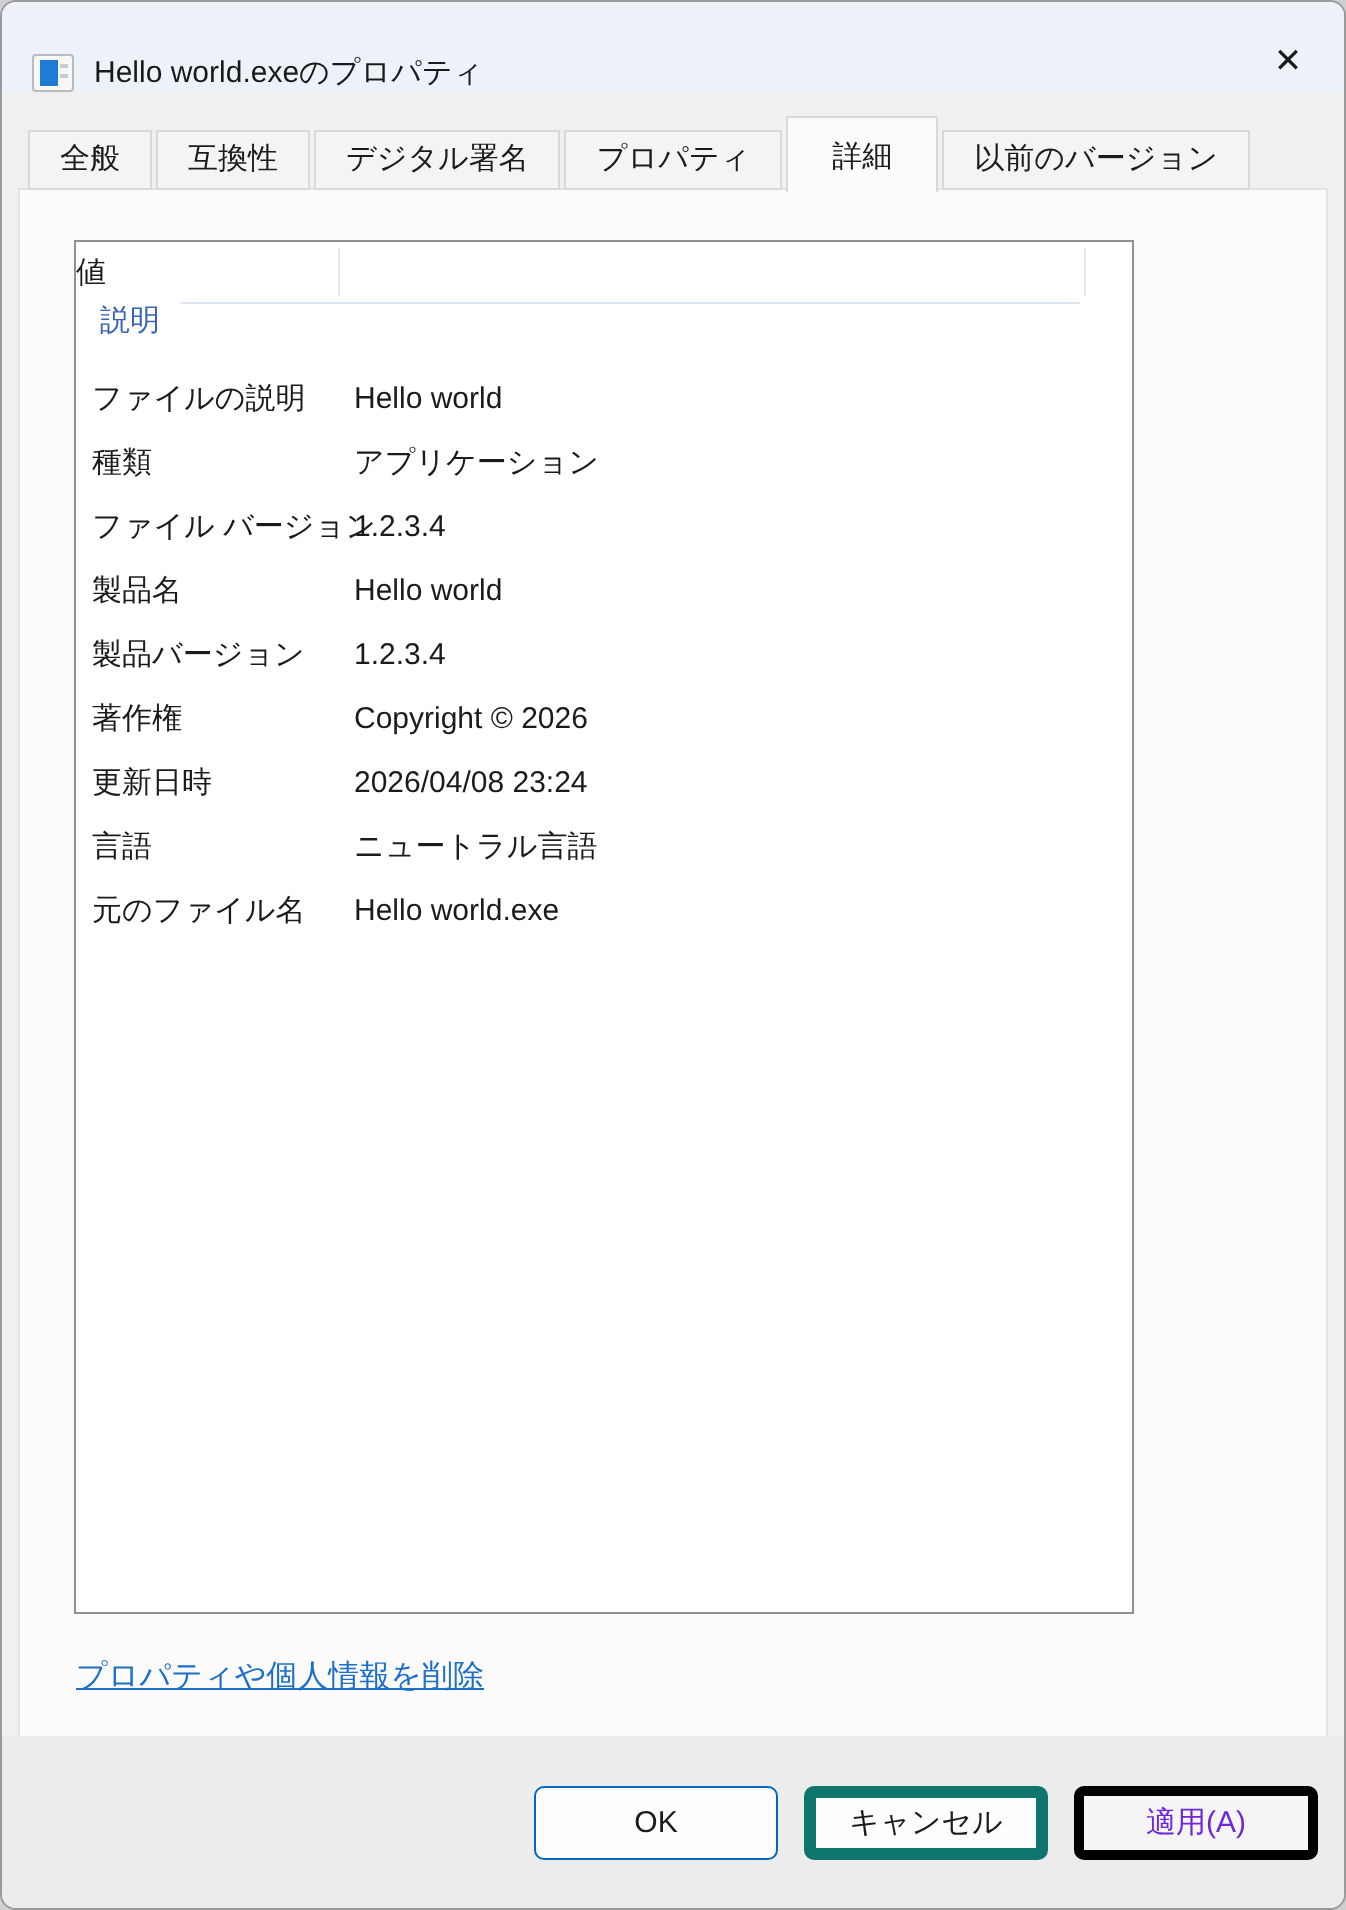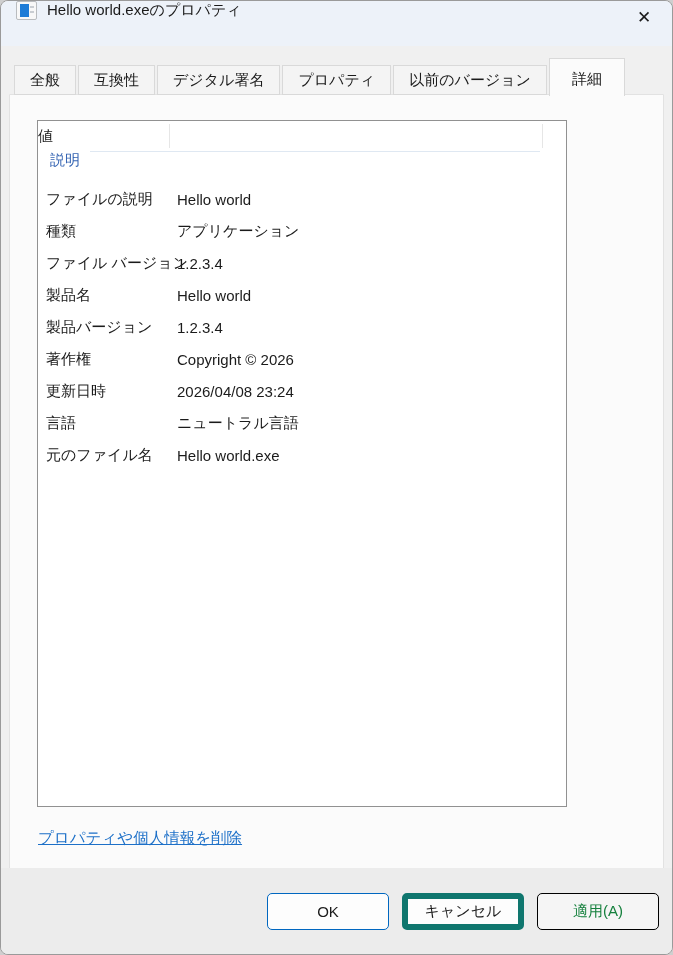--- a/index.html
+++ b/index.html
@@ -20,21 +20,21 @@
     background:#f0f0f0;
     border:1px solid #9a9a9a;
     border-radius:8px;
     overflow:hidden;
     color:#1b1b1b;
   }
   
   .titlebar{
     height:45px;
     background:#edf2f9;
-    display:flex;align-items:flex-start;
+    display:flex;align-items:flex-end;
     padding:0 8px 0 15px;
   }
   .app-icon{
     width:21px;height:19px;
     border:1px solid #b9bcbf;
     background:#f8f8f8;
     border-radius:2px;
     position:relative;
     margin-right:10px;
     flex:0 0 auto;
@@ -142,21 +142,21 @@
     border-radius:5px;
     background:#fdfdfd;
     border:6px solid #0f766e;
     font-size:15px;
     font-family:inherit;
     color:#1b1b1b;
     cursor:pointer;
   }
   .btn.default{border:1px solid var(--accent-border);}
   .btn:disabled{
-    background:#f5f5f5;border:1px solid #000000;color:#15803d;cursor:default;
+    background:#f5f5f5;border:5px solid #000000;color:#6d28d9;cursor:default;
   }
 </style>
 </head>
 <body>
 
 <div class="window">
 
   <div class="titlebar">
     <div class="app-icon">
       <div class="blue"></div>
@@ -167,22 +167,22 @@
     <div class="close-btn">
       <span class="close-glyph">✕</span>
     </div>
   </div>
 
   <div class="tabstrip">
     <div class="tab">全般</div>
     <div class="tab">互換性</div>
     <div class="tab">デジタル署名</div>
     <div class="tab">プロパティ</div>
+    <div class="tab active">詳細</div>
     <div class="tab">以前のバージョン</div>
-    <div class="tab active">詳細</div>
   </div>
 
   <div class="page">
 
     <div class="listview">
       <div class="lv-header">
         <div class="h2">値</div>
         <div class="hsep s1"></div>
         <div class="hsep s2"></div>
       </div>

